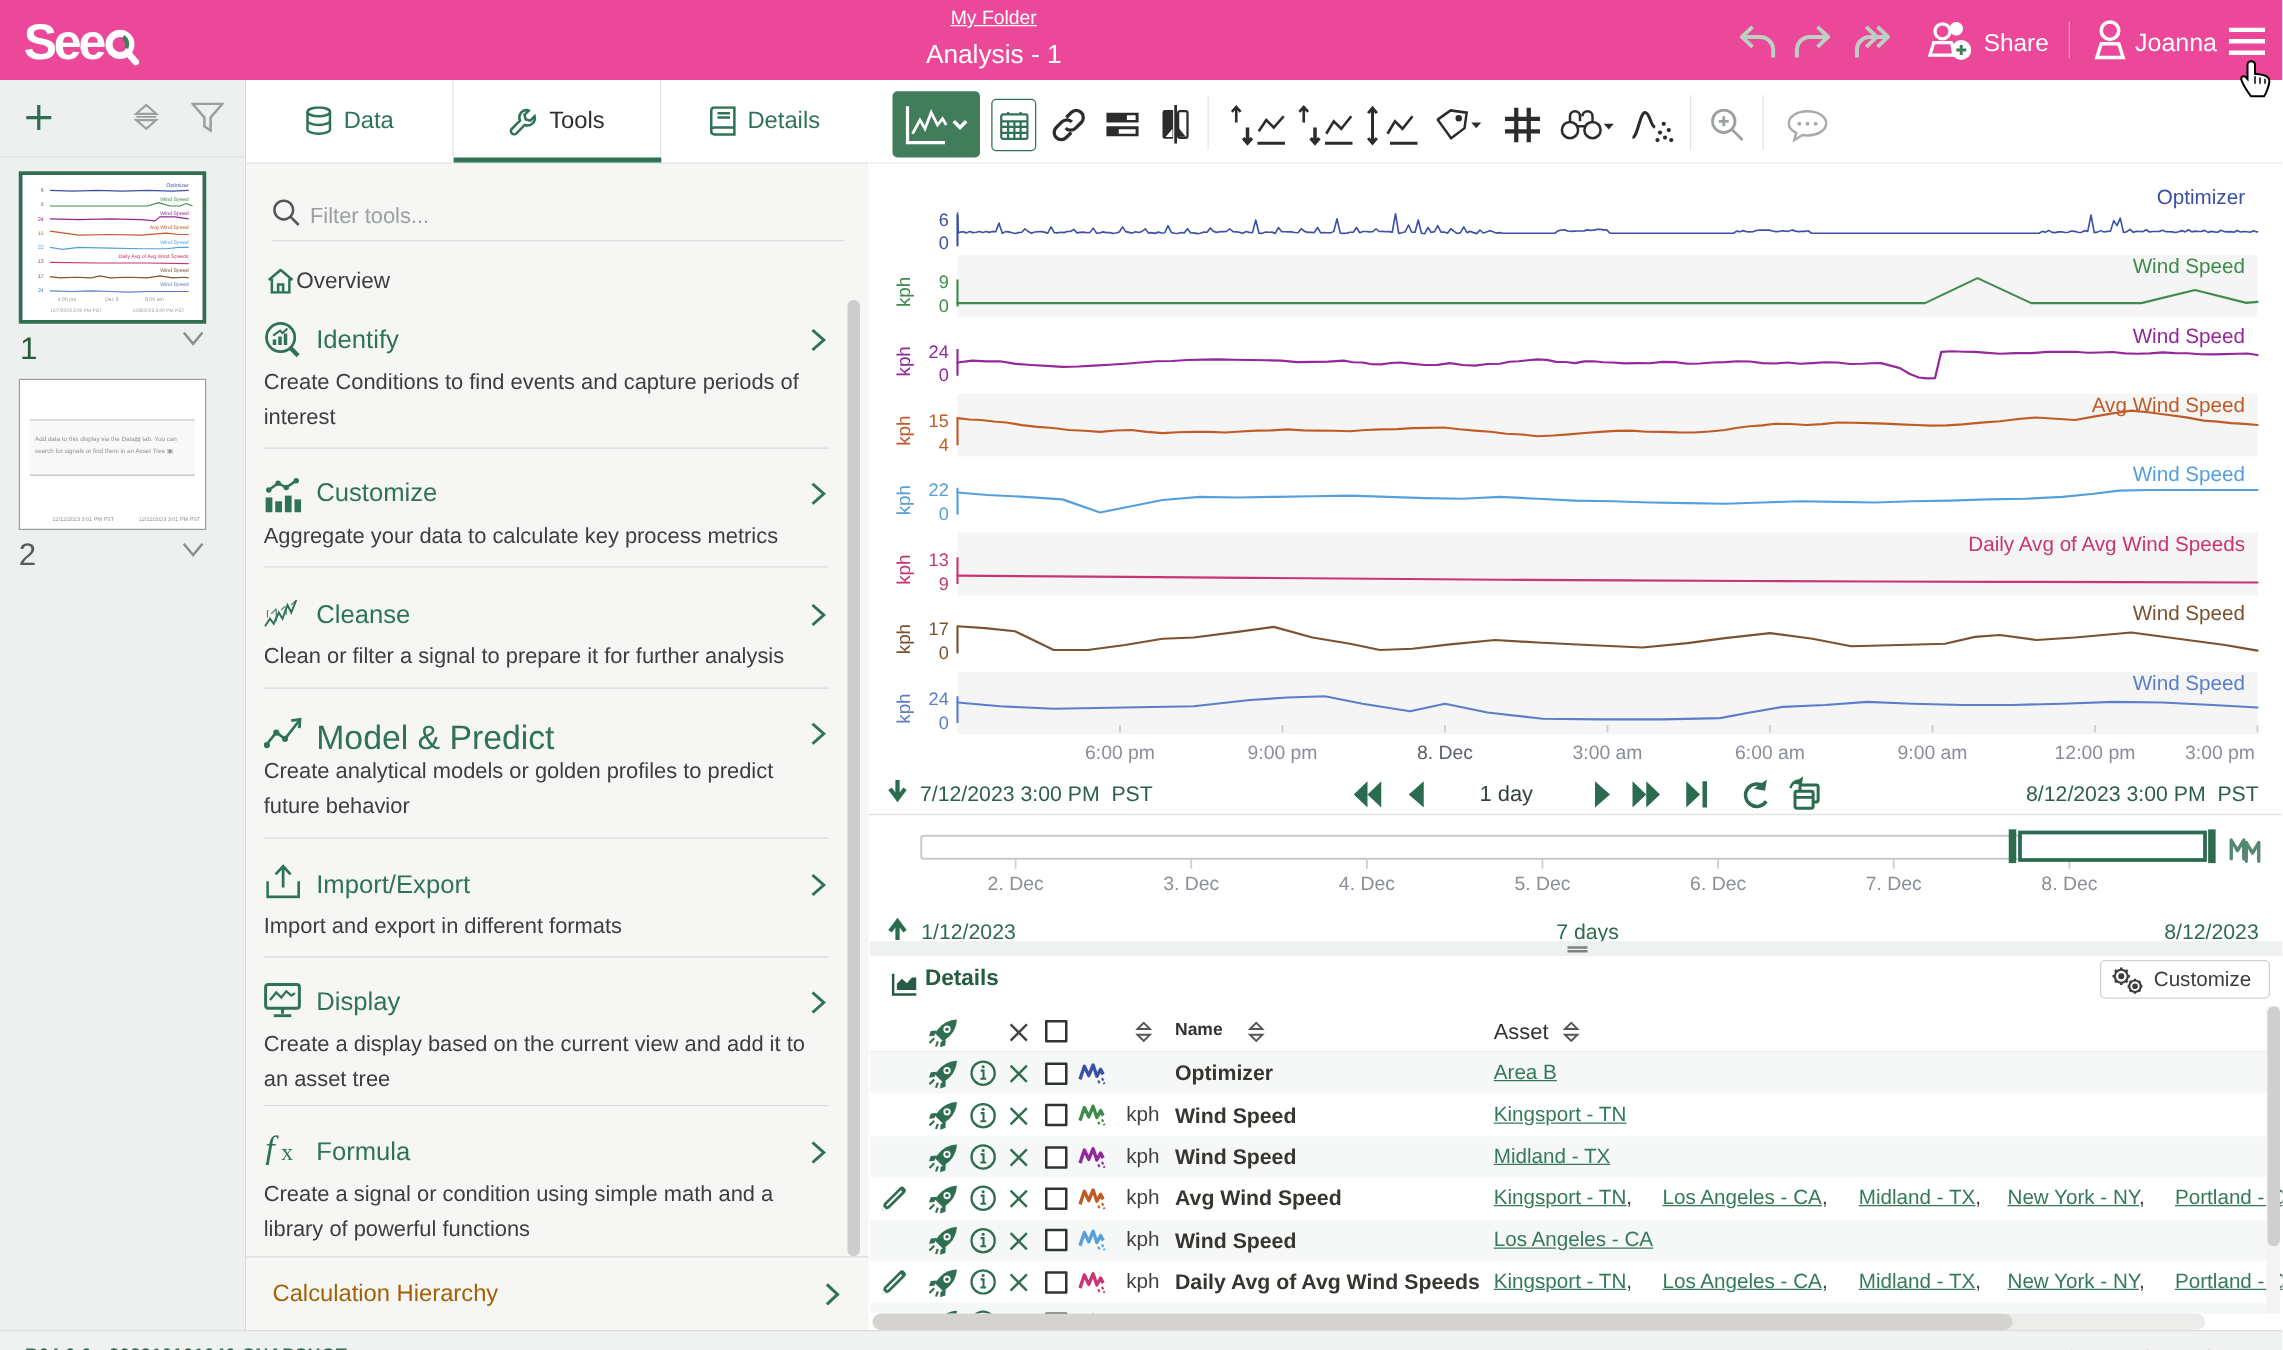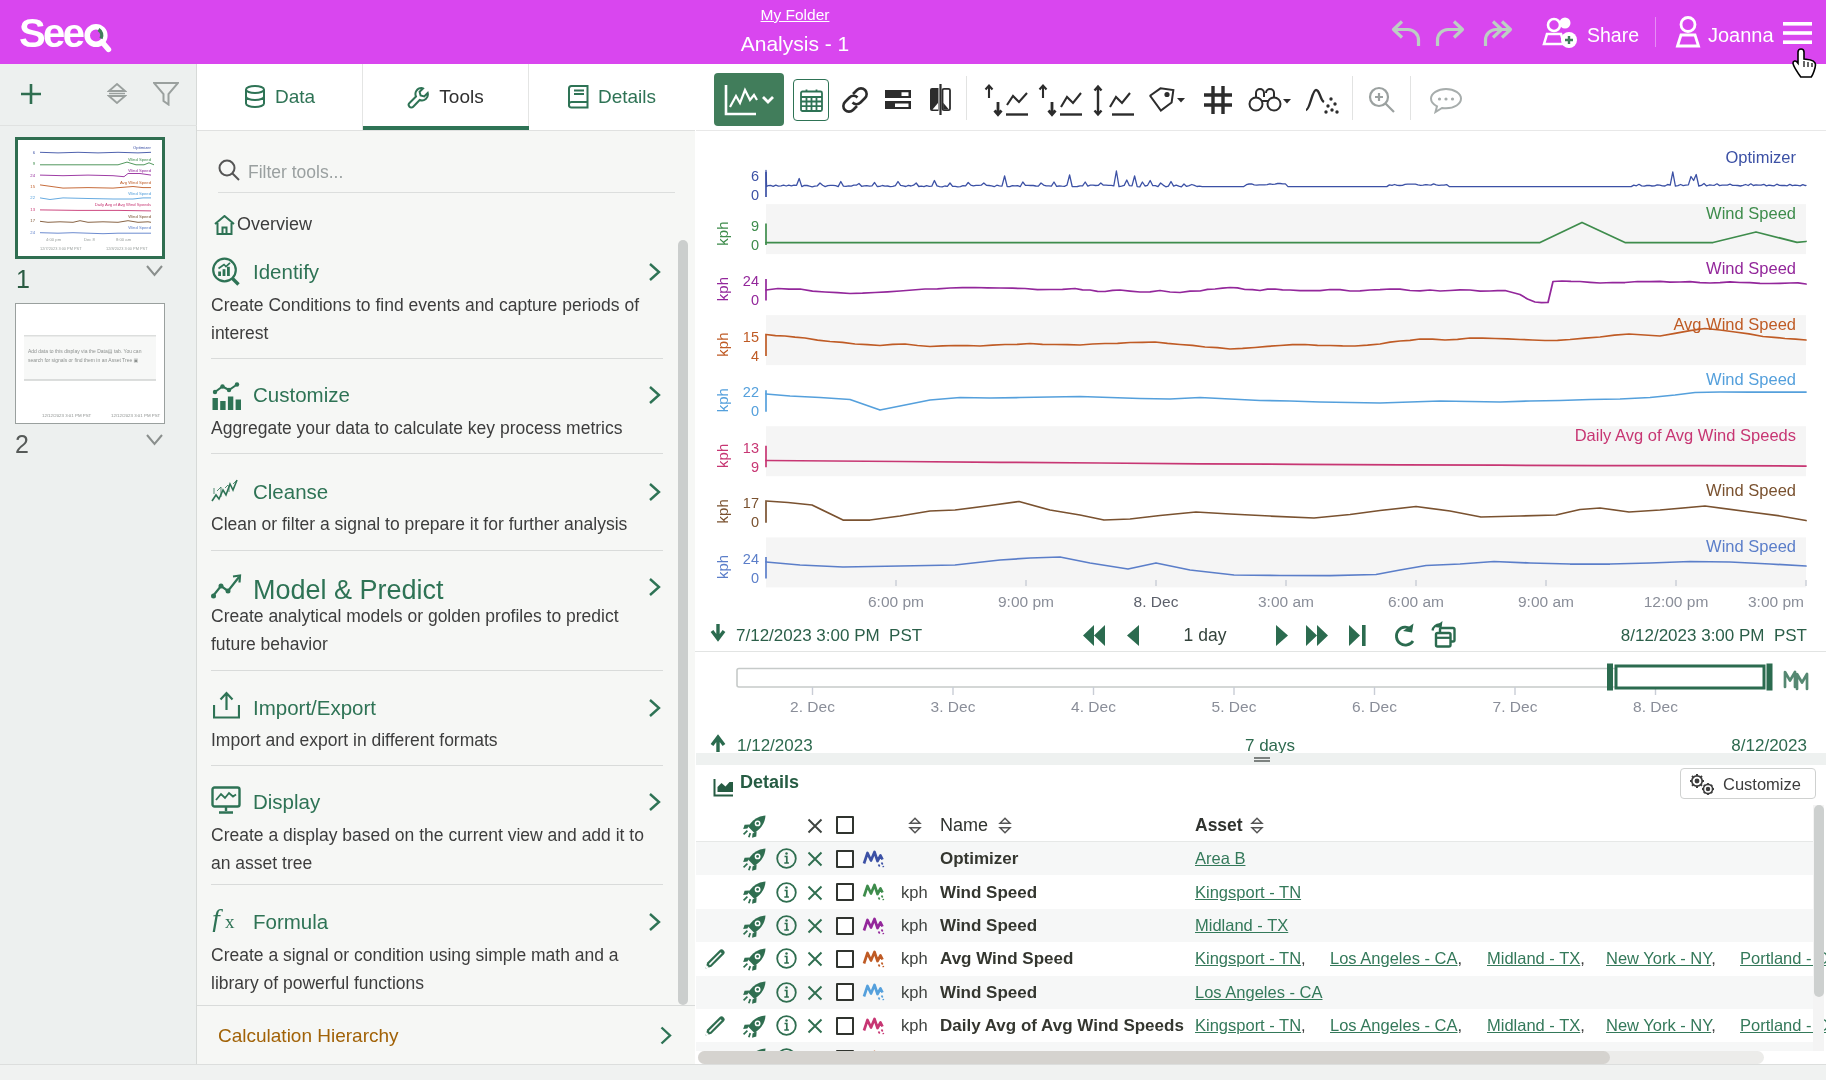--- a/index.html
+++ b/index.html
@@ -1,20 +1,20 @@
 <!DOCTYPE html>
 <html><head>
 <meta charset="utf-8">
 <style>
 *{box-sizing:border-box;margin:0;padding:0}
 html,body{width:1826px;height:1080px;overflow:hidden}
 body{font-family:"Liberation Sans",sans-serif;background:#fff;position:relative;color:#3b3b3b}
 .abs{position:absolute}
 svg{display:block}
-#header{position:absolute;left:0;top:0;width:1826px;height:64px;background:#d946ef}
+#header{position:absolute;left:0;top:0;width:1826px;height:64px;background:#ec4899}
 .wt{color:#fff}
 #sidebar{position:absolute;left:0;top:64px;width:197px;height:1000px;background:#edf0ef;border-right:1px solid #d7dad8}
 #tools{position:absolute;left:197px;top:64px;width:498px;height:1000px;background:#f6f7f5}
 #tabbar{position:absolute;left:0;top:0;width:498px;height:67px;background:#fff;border-bottom:1px solid #e0e1e0}
 .tab{position:absolute;top:0;height:66px;width:166px;display:flex;align-items:center;justify-content:center;gap:9px;font-size:19px;color:#2E7355}
 #rightpanel{position:absolute;left:696px;top:64px;width:1130px;height:1000px;background:#fff}
 #rtoolbar{position:absolute;left:0;top:0;width:1130px;height:67px;background:#fff;border-bottom:1px solid #e8e8e8}
 .vdiv{position:absolute;top:12px;height:44px;width:1px;background:#e2e3e2}
 #footer{position:absolute;left:0;top:1064px;width:1826px;height:16px;background:#f0f2f1;border-top:1px solid #dcdedd;overflow:hidden}
 .lnk{color:#34795a;text-decoration:underline}
@@ -388,25 +388,25 @@
         <path d="M14.6 18.4 L14.3 23.4 L10.1 24.8 L10.5 20.6 z" fill="#2F6E50"></path>
         <path d="M5.4 17.6 L1.6 21.4 M8.3 20.1 L6.8 24.2" stroke="#2F6E50" stroke-width="1.7" fill="none"></path>
       </svg>
       <svg class="abs ic" style="left:111px;top:754px" width="16" height="16" viewBox="0 0 16 16" stroke="#3e4440" stroke-width="1.9">
         <path d="M1.5 1.5 L14.5 14.5 M14.5 1.5 L1.5 14.5"></path>
       </svg>
       <div class="abs ic" style="left:140px;top:752px;width:18px;height:18px;border:2px solid #30342f;border-radius:1px;background:#fff"></div>
       <svg class="abs ic" style="left:212px;top:753px" width="14" height="17" viewBox="0 0 14 17" fill="none" stroke="#555" stroke-width="1.5">
         <path d="M2 6.2 L7 1.2 L12 6.2 z M2 10.8 L7 15.8 L12 10.8 z"></path>
       </svg>
-      <div class="abs" style="left:244px;top:751px;font-size:18px;font-weight:normal;color:#30332f">Name</div>
+      <div class="abs" style="left:244px;top:751px;font-size:14px;font-weight:bold;color:#30332f">Name</div>
       <svg class="abs ic" style="left:302px;top:753px" width="14" height="17" viewBox="0 0 14 17" fill="none" stroke="#555" stroke-width="1.5">
         <path d="M2 6.2 L7 1.2 L12 6.2 z M2 10.8 L7 15.8 L12 10.8 z"></path>
       </svg>
-      <div class="abs" style="left:499px;top:751px;font-size:17.5px;font-weight:bold;color:#30332f">Asset</div>
+      <div class="abs" style="left:499px;top:751px;font-size:17.5px;font-weight:normal;color:#30332f">Asset</div>
       <svg class="abs ic" style="left:554px;top:753px" width="14" height="17" viewBox="0 0 14 17" fill="none" stroke="#555" stroke-width="1.5">
         <path d="M2 6.2 L7 1.2 L12 6.2 z M2 10.8 L7 15.8 L12 10.8 z"></path>
       </svg>
       <div class="abs" style="left:0;top:778.0px;width:1118px;height:33.4px;background:#f6f7f7"></div>
       <svg class="abs ic" style="left:46px;top:781.7px" width="26" height="26" viewBox="0 0 26 26">
         <path d="M23.5 2.5 C17.5 2.8 12 5.6 8.4 10.4 L6 13.6 L12.4 20 L15.6 17.6 C20.4 14 23.2 8.5 23.5 2.5 z" fill="#2F6E50"></path>
         <circle cx="15.6" cy="10.4" r="2.9" fill="#fff"></circle>
         <circle cx="15.6" cy="10.4" r="1.4" fill="#2F6E50"></circle>
         <path d="M7.6 11.4 L2.6 11.7 L1.2 15.9 L5.4 15.5 z" fill="#2F6E50"></path>
         <path d="M14.6 18.4 L14.3 23.4 L10.1 24.8 L10.5 20.6 z" fill="#2F6E50"></path>

